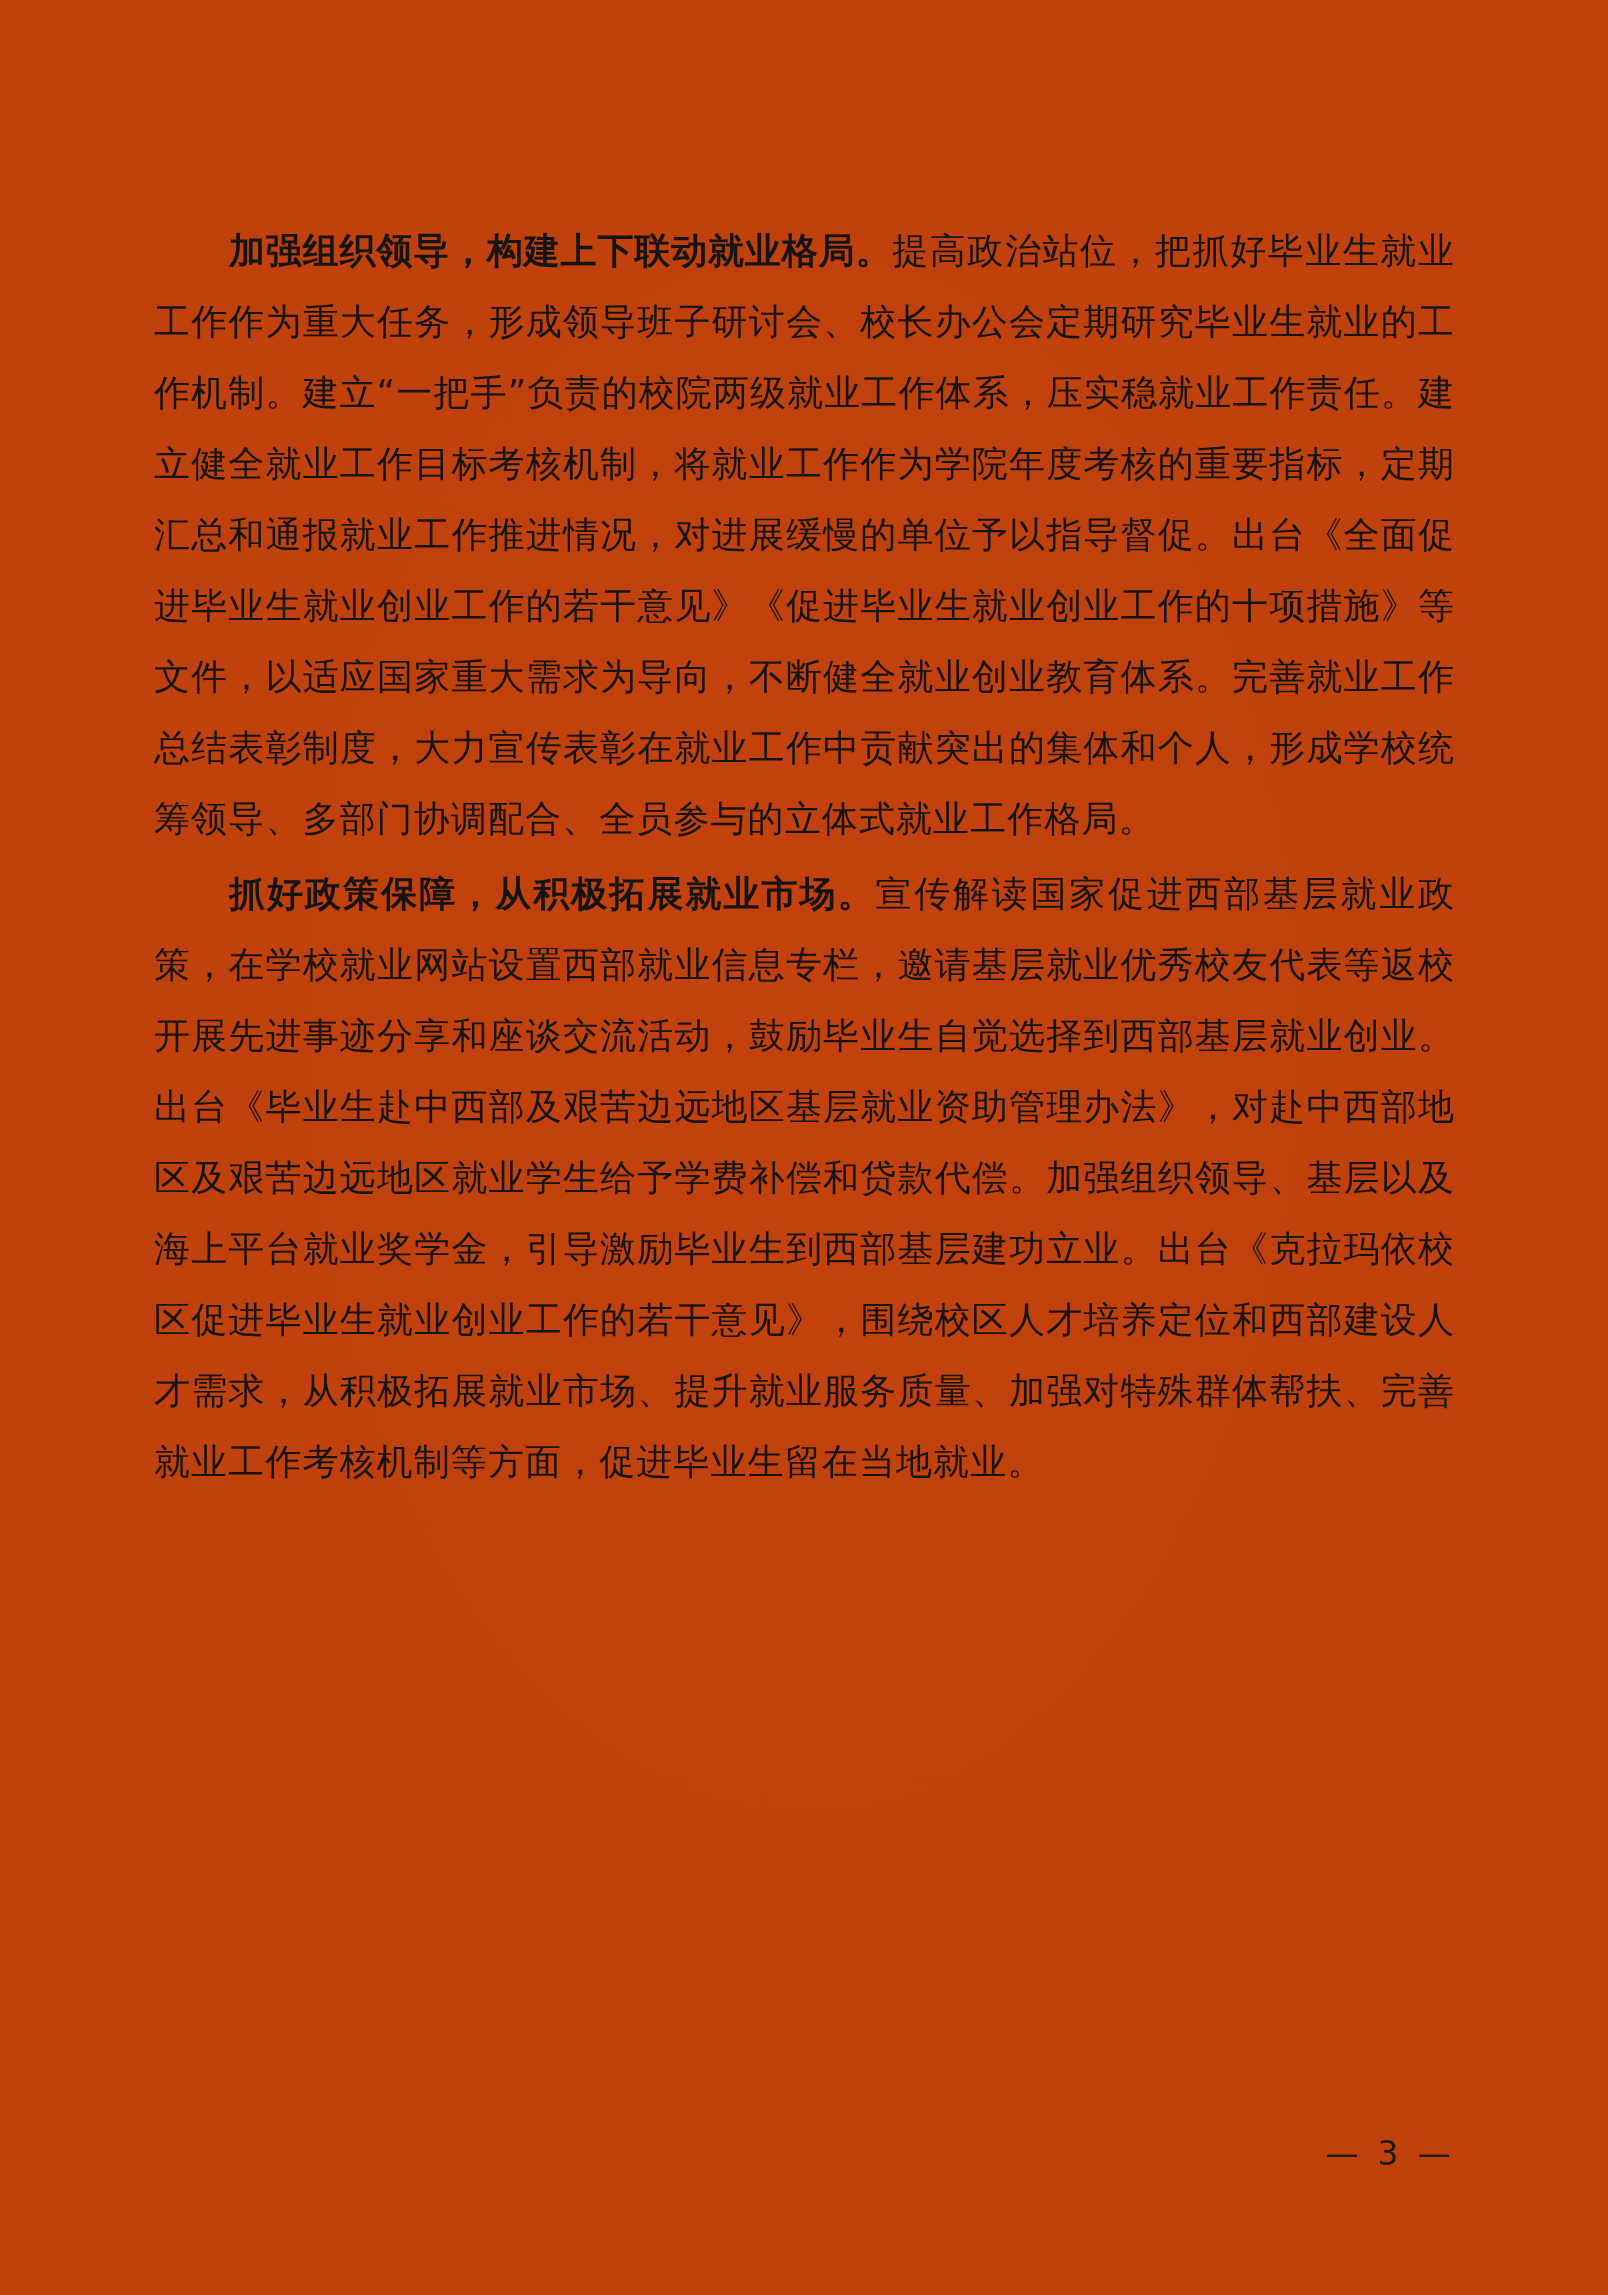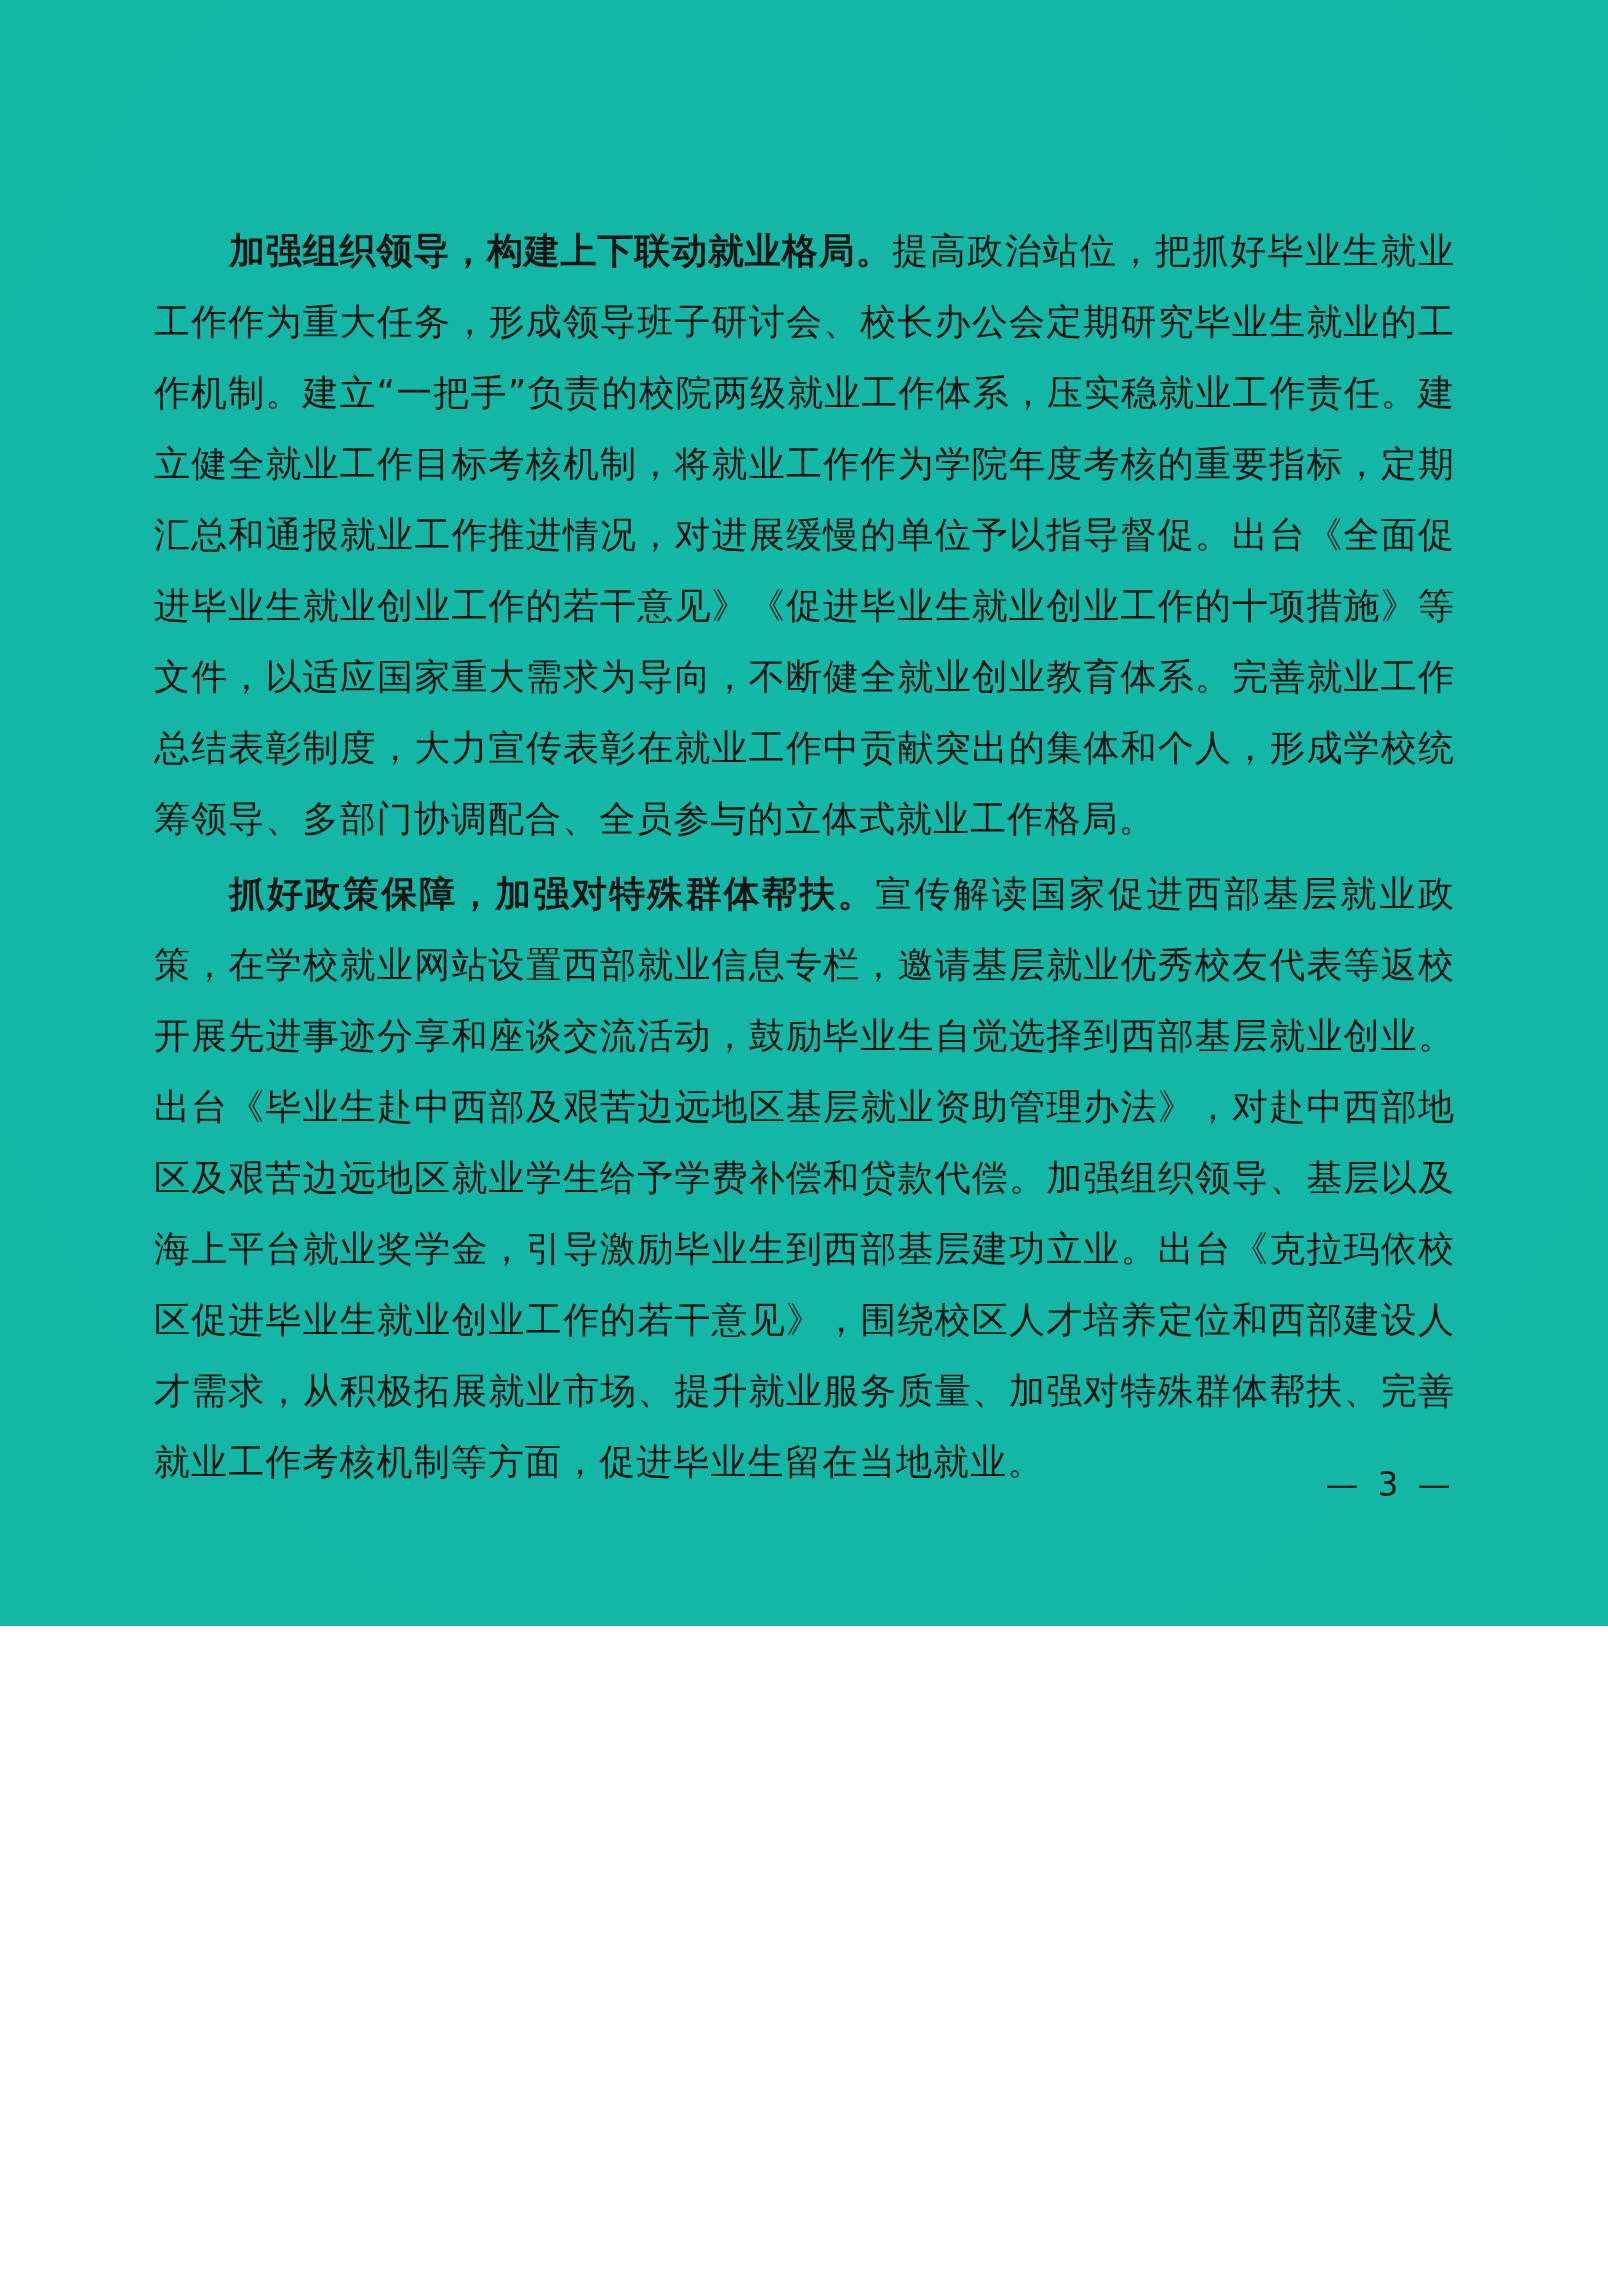--- a/index.html
+++ b/index.html
@@ -9,22 +9,22 @@
   }
   body {
     width: 1609px;
     height: 2295px;
     font-family: "DejaVu Sans", sans-serif;
     color: #1a1a1a;
   }
   .page {
     position: relative;
     width: 1609px;
-    height: 1626px;
-    background: #14b8a6;
+    height: 2295px;
+    background: #c2410c;
     box-sizing: border-box;
     padding: 215px 154px 0 154px;
     overflow: hidden;
   }
   
   .page::before {
     content: "";
     position: absolute;
     inset: 0;
     background:
@@ -61,20 +61,20 @@
 </style>
 </head>
 <body>
 
 <div class="page">
 
   <div class="body-text">
 
     <p class="para"><span class="lead">加强组织领导，构建上下联动就业格局。</span><span>提高政治站位，把抓好毕业生就业工作作为重大任务，形成领导班子研讨会、校长办公会定期研究毕业生就业的工作机制。建立“一把手”负责的校院两级就业工作体系，压实稳就业工作责任。建立健全就业工作目标考核机制，将就业工作作为学院年度考核的重要指标，定期汇总和通报就业工作推进情况，对进展缓慢的单位予以指导督促。出台《全面促进毕业生就业创业工作的若干意见》《促进毕业生就业创业工作的十项措施》等文件，以适应国家重大需求为导向，不断健全就业创业教育体系。完善就业工作总结表彰制度，大力宣传表彰在就业工作中贡献突出的集体和个人，形成学校统筹领导、多部门协调配合、全员参与的立体式就业工作格局。</span></p>
 
-    <p class="para"><span class="lead">抓好政策保障，加强对特殊群体帮扶。</span><span>宣传解读国家促进西部基层就业政策，在学校就业网站设置西部就业信息专栏，邀请基层就业优秀校友代表等返校开展先进事迹分享和座谈交流活动，鼓励毕业生自觉选择到西部基层就业创业。出台《毕业生赴中西部及艰苦边远地区基层就业资助管理办法》，对赴中西部地区及艰苦边远地区就业学生给予学费补偿和贷款代偿。加强组织领导、基层以及海上平台就业奖学金，引导激励毕业生到西部基层建功立业。出台《克拉玛依校区促进毕业生就业创业工作的若干意见》，围绕校区人才培养定位和西部建设人才需求，从积极拓展就业市场、提升就业服务质量、加强对特殊群体帮扶、完善就业工作考核机制等方面，促进毕业生留在当地就业。</span></p>
+    <p class="para"><span class="lead">抓好政策保障，从积极拓展就业市场。</span><span>宣传解读国家促进西部基层就业政策，在学校就业网站设置西部就业信息专栏，邀请基层就业优秀校友代表等返校开展先进事迹分享和座谈交流活动，鼓励毕业生自觉选择到西部基层就业创业。出台《毕业生赴中西部及艰苦边远地区基层就业资助管理办法》，对赴中西部地区及艰苦边远地区就业学生给予学费补偿和贷款代偿。加强组织领导、基层以及海上平台就业奖学金，引导激励毕业生到西部基层建功立业。出台《克拉玛依校区促进毕业生就业创业工作的若干意见》，围绕校区人才培养定位和西部建设人才需求，从积极拓展就业市场、提升就业服务质量、加强对特殊群体帮扶、完善就业工作考核机制等方面，促进毕业生留在当地就业。</span></p>
 
   </div>
 
   <div class="page-number">— 3 —</div>
 
 </div>
 
 
 </body></html>

